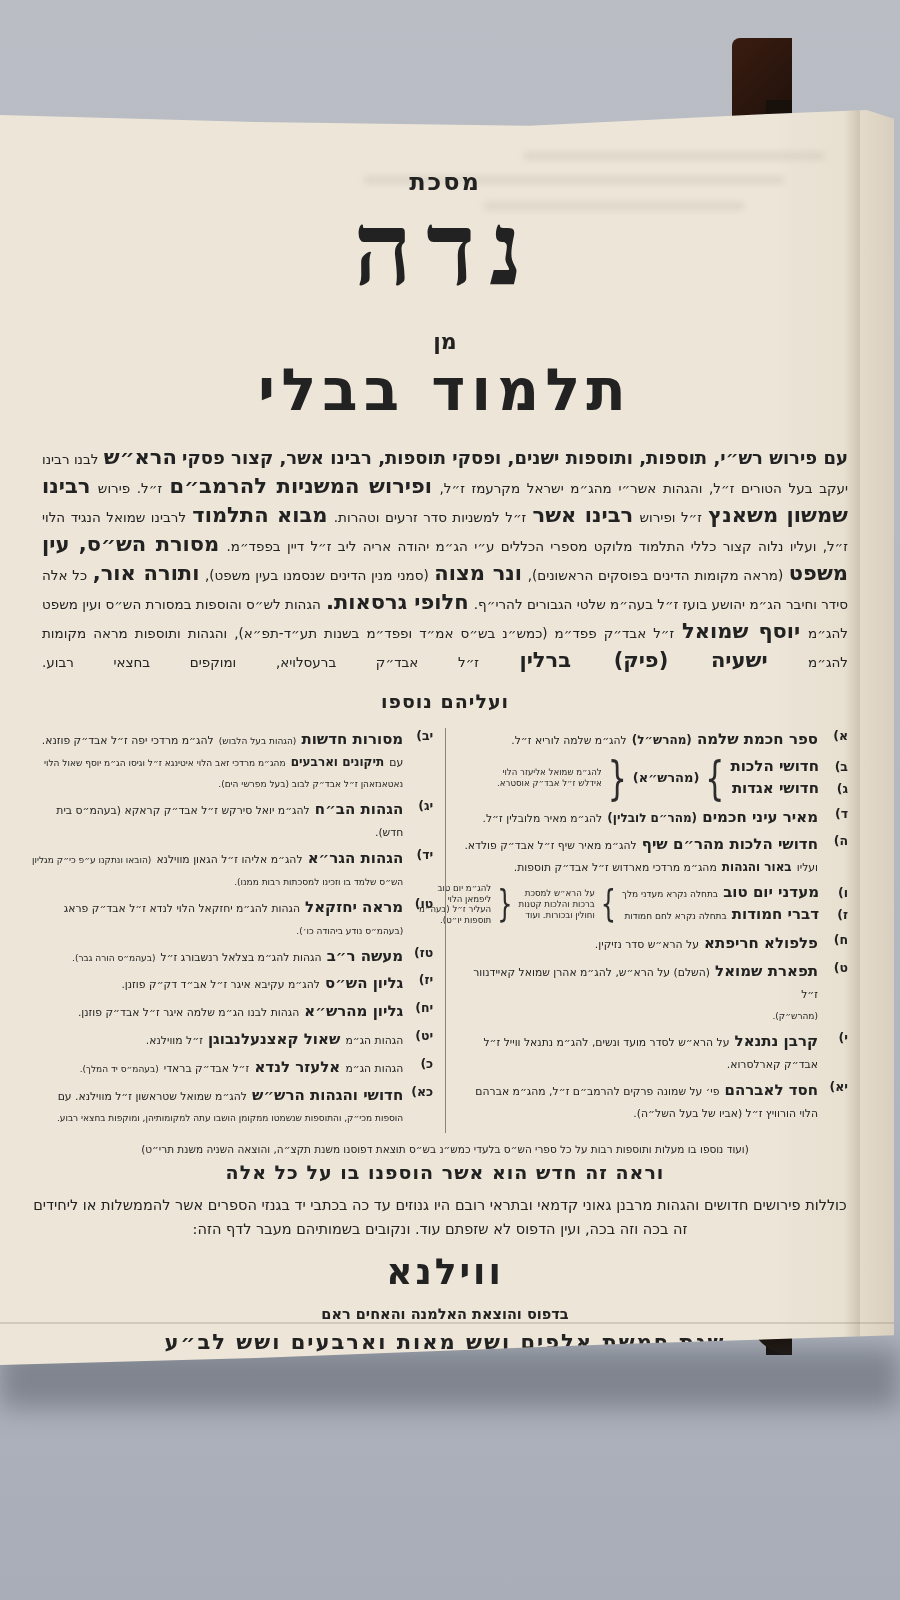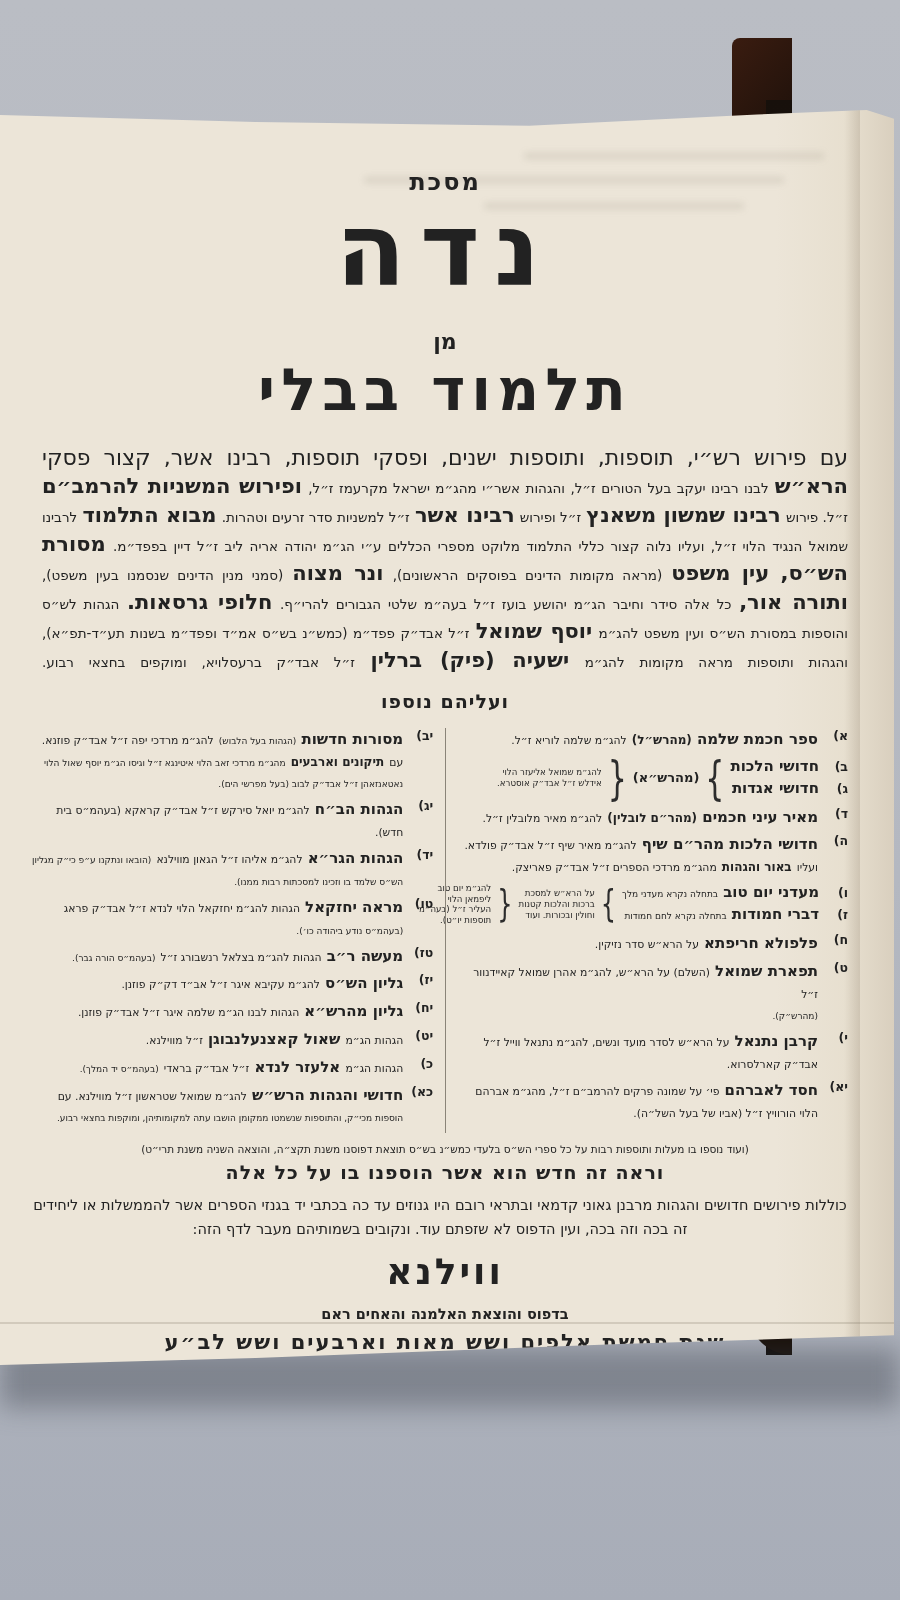--- a/index.html
+++ b/index.html
@@ -26,28 +26,28 @@
   .gutter{position:absolute;right:34px;top:0;height:100%;width:16px;
     background:linear-gradient(to right,rgba(0,0,0,0),rgba(110,92,70,.18));}
   .crease{position:absolute;left:0;top:1212px;width:100%;height:2px;
     background:rgba(120,108,90,.22);}
   .ghost{position:absolute;background:rgba(125,117,102,.13);filter:blur(3px);
     height:8px;border-radius:4px;}
 
   .content{position:relative;padding:58px 46px 0 60px;text-align:center;}
 
   .masechet{font-size:24px;font-weight:bold;letter-spacing:2px;}
-  .tractate{font-size:102px;font-weight:bold;line-height:.95;margin-top:6px;letter-spacing:14px;}
+  .tractate{font-size:102px;font-weight:bold;line-height:.95;margin-top:6px;letter-spacing:14px;font-family:Liberation Serif, serif;}
   .minword{font-size:22px;font-weight:bold;margin-top:30px;}
   .talmud{font-size:58px;font-weight:bold;margin-top:2px;letter-spacing:6px;}
 
   .intro{margin:20px auto 0;width:806px;text-align:justify;text-align-last:justify;
     line-height:27px;}
   .intro .sg-s{font-size:13.5px;}
-  .intro .sg-m{font-size:22px;font-weight:normal;}
+  .intro .sg-m{font-size:18px;font-weight:bold;}
   .intro .sg-b{font-size:21px;font-weight:bold;}
 
   .added-heading{font-size:19px;font-weight:bold;margin-top:14px;letter-spacing:1px;}
 
   .cols{display:flex;direction:rtl;margin:16px auto 0;width:820px;text-align:right;
     min-height:306px;}
   .col{box-sizing:border-box;}
   .col-right{width:49%;padding-left:10px;}
   .col-left{width:51%;border-right:1px solid #8a8478;padding-right:12px;}
   .item{display:flex;direction:rtl;gap:6px;margin-bottom:6px;}
@@ -117,21 +117,21 @@
               <span class="mid-label">(מהרש״א)</span>
               <span class="brace">}</span>
               <div class="side-lines">להג״מ שמואל אליעזר הלוי<br>אידלש ז״ל אבד״ק אוסטרא.</div>
             </div>
             <div class="item">
               <div class="item-num">ד)</div>
               <div class="item-text"><span class="sg-b">מאיר עיני חכמים</span> <span class="sg-m">(מהר״ם לובלין)</span> <span class="sg-s">להג״מ מאיר מלובלין ז״ל.</span> </div>
             </div>
             <div class="item">
               <div class="item-num">ה)</div>
-              <div class="item-text"><span class="sg-b">חדושי הלכות מהר״ם שיף</span> <span class="sg-s">להג״מ מאיר שיף ז״ל אבד״ק פולדא.</span> <br><span class="sg-s">ועליו</span> <span class="sg-m">באור והגהות</span> <span class="sg-s">מהג״מ מרדכי הספרים ז״ל אבד״ק פאריצק.</span> </div>
+              <div class="item-text"><span class="sg-b">חדושי הלכות מהר״ם שיף</span> <span class="sg-s">להג״מ מאיר שיף ז״ל אבד״ק פולדא.</span> <br><span class="sg-s">ועליו</span> <span class="sg-m">באור והגהות</span> <span class="sg-s">מהג״מ מרדכי מארדוש ז״ל אבד״ק תוספות.</span> </div>
             </div>
             <div class="item group">
               <div class="group-rows">
                 <div class="group-row"><span class="item-num">ו)</span><span><span class="sg-b">מעדני יום טוב</span> <span class="sg-xs">בתחלה נקרא מעדני מלך</span> </span></div>
                 <div class="group-row"><span class="item-num">ז)</span><span><span class="sg-b">דברי חמודות</span> <span class="sg-xs">בתחלה נקרא לחם חמודות</span> </span></div>
               </div>
               <span class="brace brace-sm">{</span>
               <div class="side-lines">על הרא״ש למסכת<br>ברכות והלכות קטנות<br>וחולין ובכורות. ועוד</div>
               <span class="brace brace-sm">}</span>
               <div class="side-lines">להג״מ יום טוב<br>ליפמאן הלוי<br>העליר ז״ל (בעה״מ<br>תוספות יו״ט).</div>

